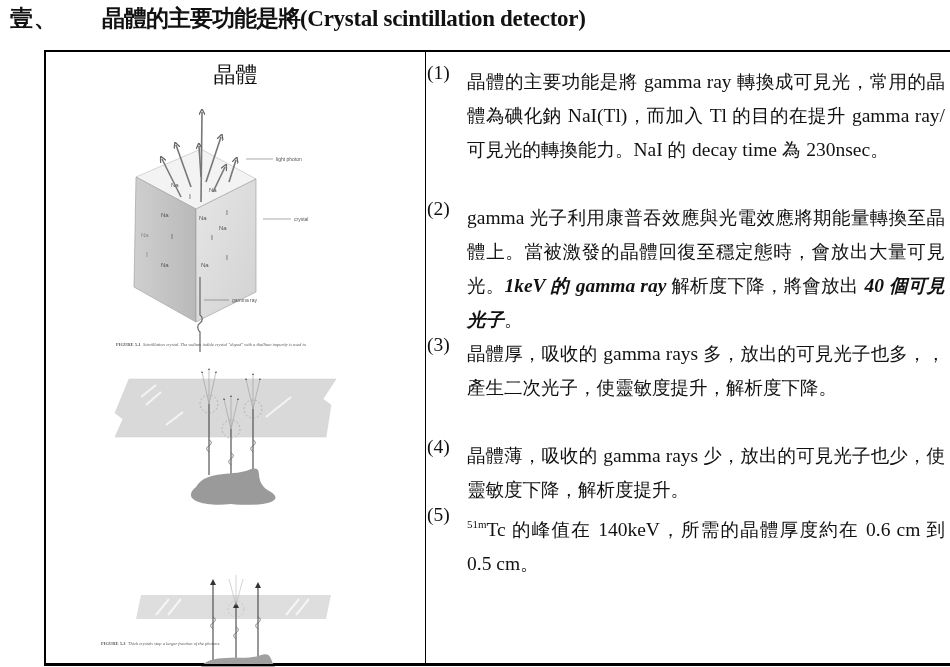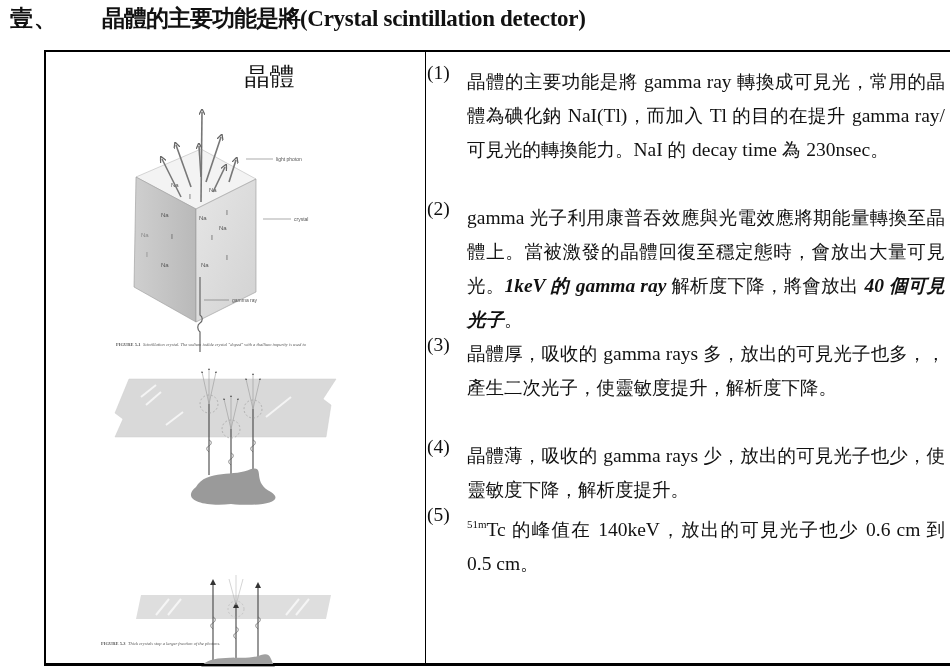--- a/index.html
+++ b/index.html
@@ -4,21 +4,21 @@
 <style>
   html, body { margin: 0; padding: 0; background: #ffffff; }
   body { width: 950px; height: 667px; overflow: hidden; position: relative; font-family: "DejaVu Sans", sans-serif; color: #111; }
   .title { position: absolute; left: 10px; top: 3px; height: 34px; display: flex; align-items: baseline; white-space: nowrap; }
   .title .num { font-size: 23px; font-weight: bold; letter-spacing: 1px; width: 92px; font-family: "DejaVu Sans", sans-serif; }
   .title .zh { font-size: 23px; font-weight: bold; font-family: "DejaVu Sans", sans-serif; letter-spacing: -1px; }
   .title .en { font-size: 23px; font-weight: bold; font-family: "Liberation Serif", serif; letter-spacing: -0.3px; }
   .table { position: absolute; left: 44px; top: 50px; width: 920px; height: 615px; border: 2px solid #000; border-right: none; box-sizing: border-box; }
   .bottomline { position: absolute; left: 44px; top: 664px; width: 906px; height: 2px; background: #000; }
   .left-col { position: absolute; left: 0; top: 0; width: 379px; height: 100%; border-right: 1.5px solid #000; }
-  .left-head { position: absolute; left: 0; top: 8px; width: 379px; text-align: center; font-size: 25px; margin-left: 34px; }
+  .left-head { position: absolute; left: 0; top: 8px; width: 379px; text-align: center; font-size: 22px; }
   .right-col { position: absolute; left: 381px; top: 0; right: 0; height: 100%; }
   .item { position: absolute; left: 0; width: 520px; font-family: "Liberation Serif", serif; font-size: 19.5px; line-height: 34px; }
   .item .lbl { position: absolute; left: 0; top: 0; }
   .item .txt { position: absolute; left: 40px; width: 478px; text-align: justify; margin-top: 9px; }
   .item .txt .zh { font-family: "DejaVu Sans", sans-serif; font-size: 18.5px; }
   .item .txt b { font-weight: bold; font-style: italic; }
   .fig { position: absolute; }
   .caption { position: absolute; font-family: "Liberation Serif", serif; font-style: italic; font-size: 4.5px; color: #555; white-space: nowrap; }
   .caption b { font-style: normal; font-weight: bold; }
   .lbltxt { font-family: "Liberation Sans", sans-serif; font-size: 5px; fill: #555; }
@@ -185,17 +185,17 @@
     <div class="item" style="top:276px;">
       <span class="lbl">(3)</span>
       <div class="txt"><span class="zh">晶體厚，吸收的 </span><span>gamma  rays </span><span class="zh">多，放出的可見光子也多，，產生二次光子，使靈敏度提升，解析度下降。</span></div>
     </div>
     <div class="item" style="top:378px;">
       <span class="lbl">(4)</span>
       <div class="txt"><span class="zh">晶體薄，吸收的 </span><span>gamma  rays </span><span class="zh">少，放出的可見光子也少，使靈敏度下降，解析度提升。</span></div>
     </div>
     <div class="item" style="top:446px;">
       <span class="lbl">(5)</span>
-      <div class="txt"><sup style="font-size: 11px;">51m</sup><span>Tc </span><span class="zh">的峰值在 </span><span>140keV</span><span class="zh">，放出的可見光子也少 </span><span>0.6 cm  </span><span class="zh">到 </span><span> 0.5 cm</span><span class="zh">。</span></div>
+      <div class="txt"><sup style="font-size: 11px;">51m</sup><span>Tc </span><span class="zh">的峰值在 </span><span>140keV</span><span class="zh">，所需的晶體厚度約在 </span><span>0.6 cm  </span><span class="zh">到 </span><span> 0.5 cm</span><span class="zh">。</span></div>
     </div>
   </div>
 </div>
 <div class="bottomline"></div>
 
 </body></html>

